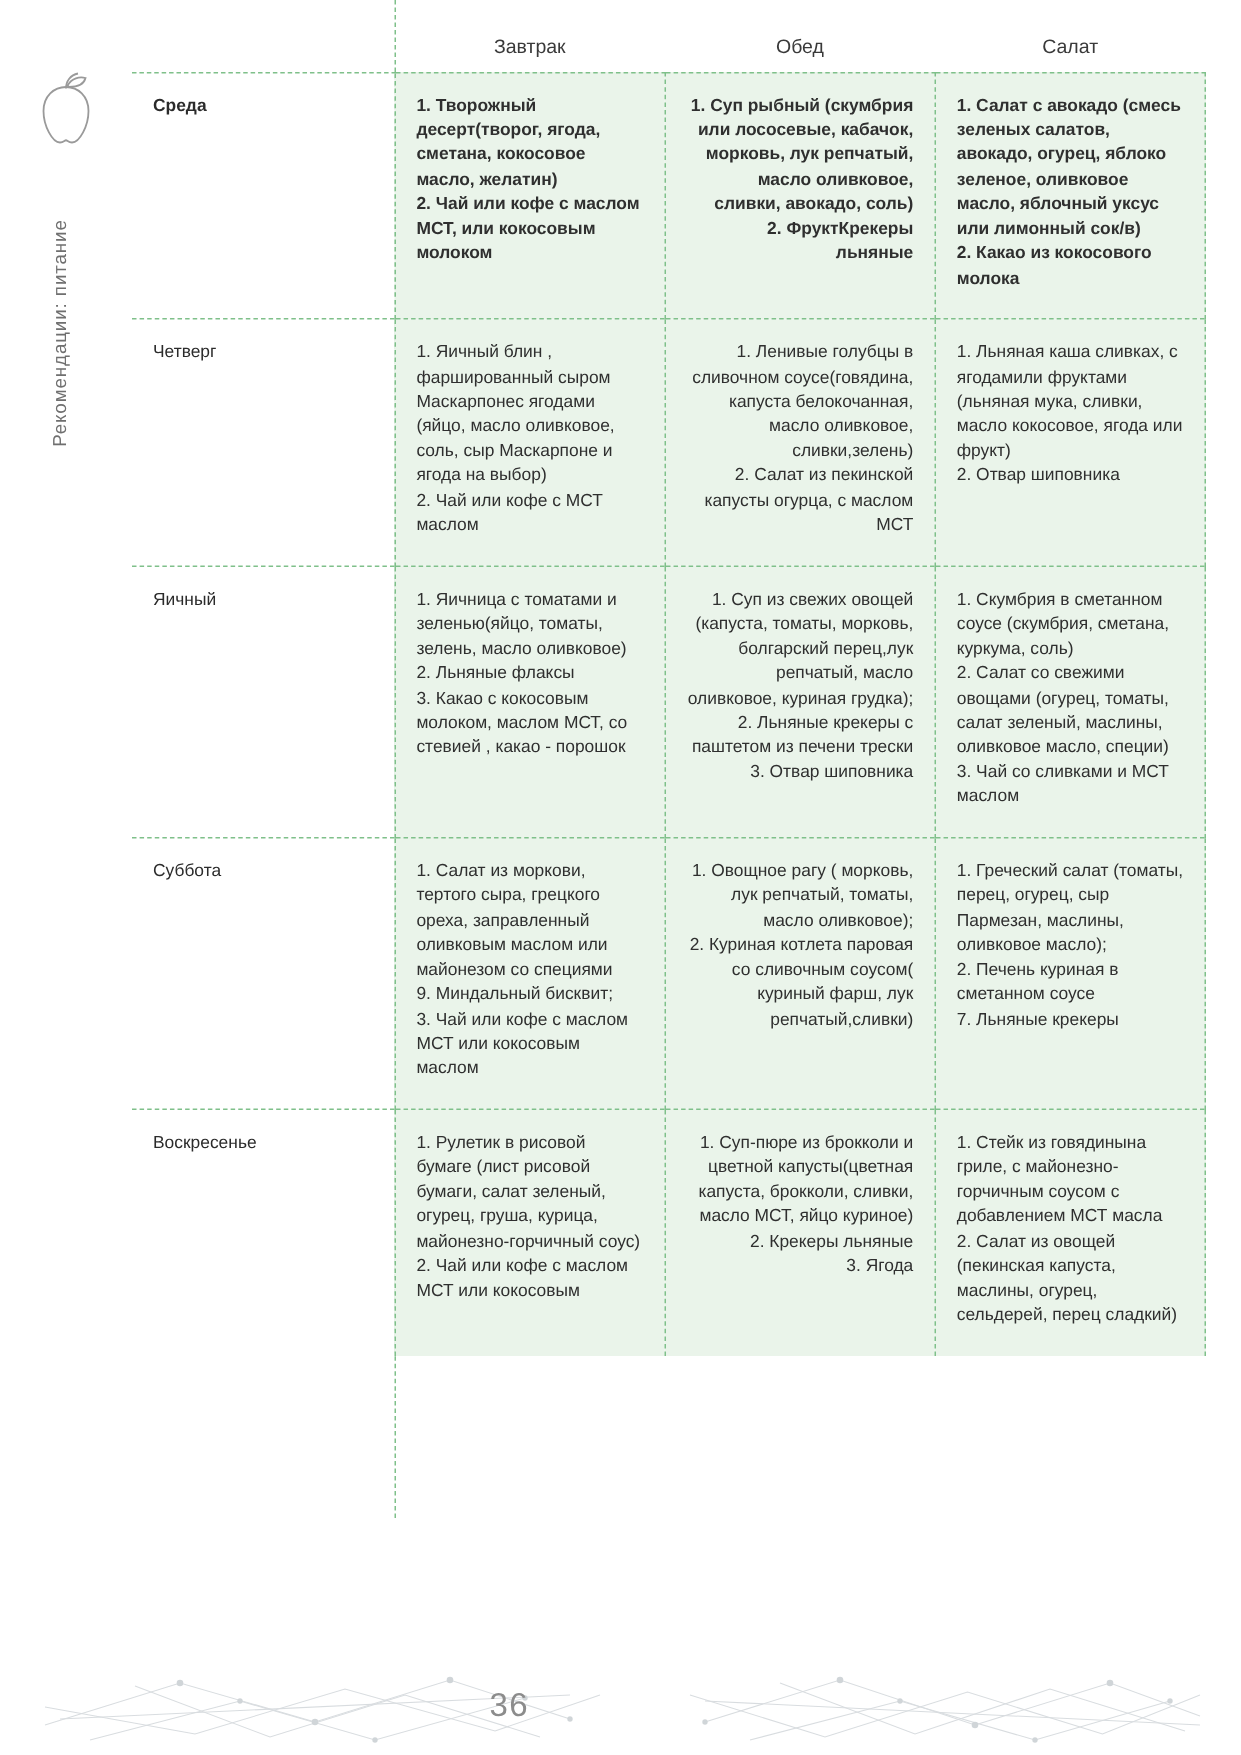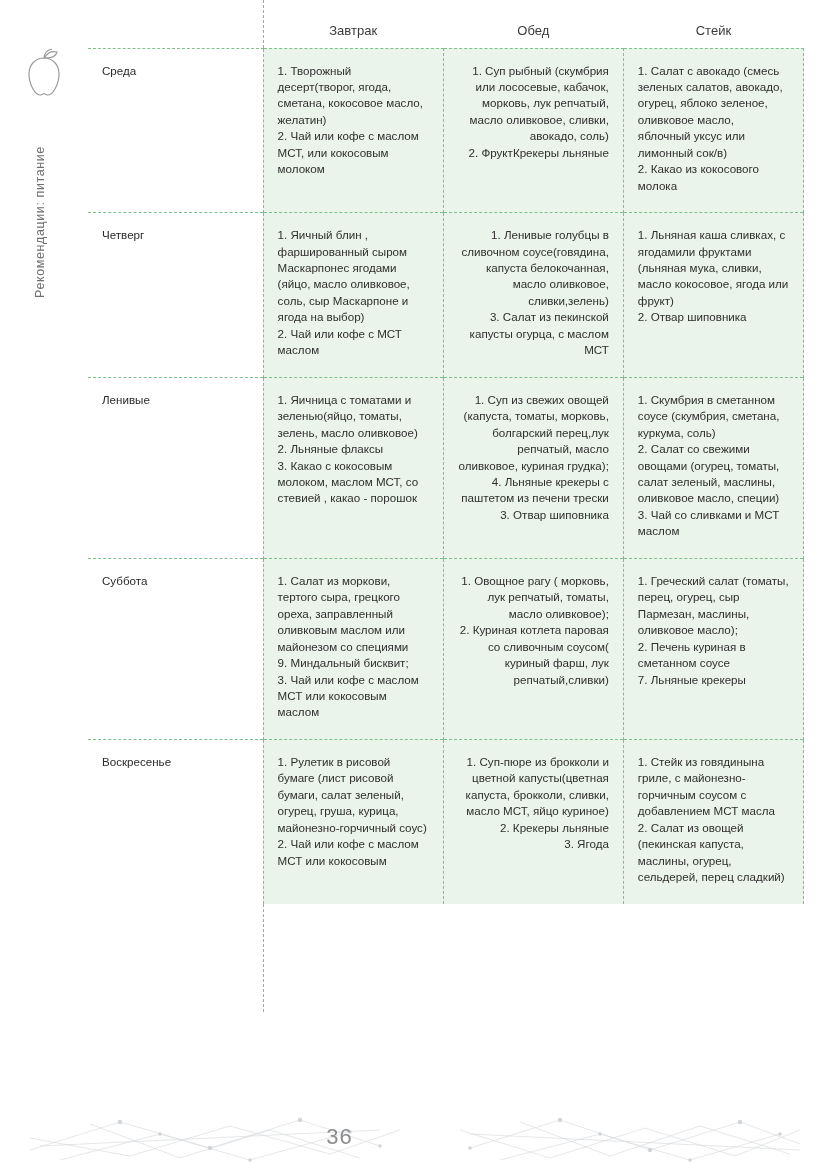--- a/index.html
+++ b/index.html
@@ -91,21 +91,21 @@
   
   td.meal-cell {
     border-left: 1px dashed #7fc08a;
     border-right: 1px dashed #7fc08a;
   }
   td.meal-cell.mid {
     border-left: 1px dashed #7fc08a;
     border-right: 1px dashed #7fc08a;
     text-align: right;
   }
-  #menu-table tr:first-child td { border-top: 1px dashed #7fc08a; }
+  #menu-table tr:first-child td { border-top: 1px dashed #7fc08a; font-weight: bold; }
   #vline-left {
     position: absolute;
     left: 263px;
     top: 0px;
     height: 1012px;
     border-left: 1px dashed #7fc08a;
   }
 
   
   #footer {
@@ -163,49 +163,49 @@
     <col class="day">
       <col class="meal">
       <col class="meal">
       <col class="meal">
   </colgroup>
   <thead>
     <tr class="header-row">
       <th></th>
       <th>Завтрак</th>
       <th>Обед</th>
-      <th>Стейк</th>
+      <th>Салат</th>
     </tr>
   </thead>
   <tbody>
     <tr>
       <td class="day-cell">Среда</td>
       <td class="meal-cell">1. Творожный десерт(творог, ягода, сметана, кокосовое масло, желатин)
 2. Чай или кофе с маслом МСТ, или кокосовым молоком</td>
       <td class="meal-cell mid">1. Суп рыбный (скумбрия или лососевые, кабачок, морковь, лук репчатый, масло оливковое, сливки, авокадо, соль)
 2. ФруктКрекеры льняные</td>
       <td class="meal-cell">1. Салат с авокадо (смесь зеленых салатов, авокадо, огурец, яблоко зеленое, оливковое масло, яблочный уксус или лимонный сок/в)
 2. Какао из кокосового молока</td>
     </tr>
     <tr>
       <td class="day-cell">Четверг</td>
       <td class="meal-cell">1. Яичный блин , фаршированный сыром Маскарпонес ягодами (яйцо, масло оливковое, соль, сыр Маскарпоне и ягода на выбор)
 2. Чай или кофе с МСТ маслом</td>
       <td class="meal-cell mid">1. Ленивые голубцы в сливочном соусе(говядина, капуста белокочанная, масло оливковое, сливки,зелень)
-3. Салат из пекинской капусты огурца, с маслом МСТ</td>
+2. Салат из пекинской капусты огурца, с маслом МСТ</td>
       <td class="meal-cell">1. Льняная каша сливках, с ягодамили фруктами (льняная мука, сливки, масло кокосовое, ягода или фрукт)
 2. Отвар шиповника</td>
     </tr>
     <tr>
-      <td class="day-cell">Ленивые</td>
+      <td class="day-cell">Яичный</td>
       <td class="meal-cell">1. Яичница с томатами и зеленью(яйцо, томаты, зелень, масло оливковое)
 2. Льняные флаксы
 3. Какао с кокосовым молоком, маслом МСТ, со стевией , какао - порошок</td>
       <td class="meal-cell mid">1. Суп из свежих овощей (капуста, томаты, морковь, болгарский перец,лук репчатый, масло оливковое, куриная грудка);
-4. Льняные крекеры с паштетом из печени трески
+2. Льняные крекеры с паштетом из печени трески
 3. Отвар шиповника</td>
       <td class="meal-cell">1. Скумбрия в сметанном соусе (скумбрия, сметана, куркума, соль)
 2. Салат со свежими овощами (огурец, томаты, салат зеленый, маслины, оливковое масло, специи)
 3. Чай со сливками и МСТ маслом</td>
     </tr>
     <tr>
       <td class="day-cell">Суббота</td>
       <td class="meal-cell">1. Салат из моркови, тертого сыра, грецкого ореха, заправленный оливковым маслом или майонезом со специями
 9. Миндальный бисквит;
 3. Чай или кофе с маслом МСТ или кокосовым маслом</td>

